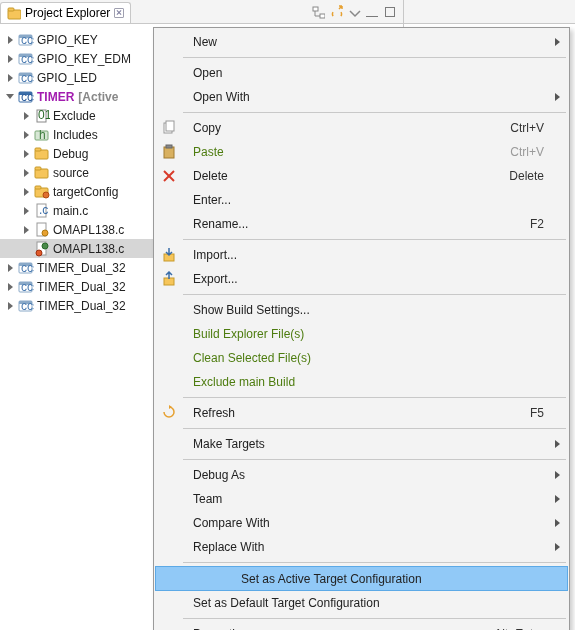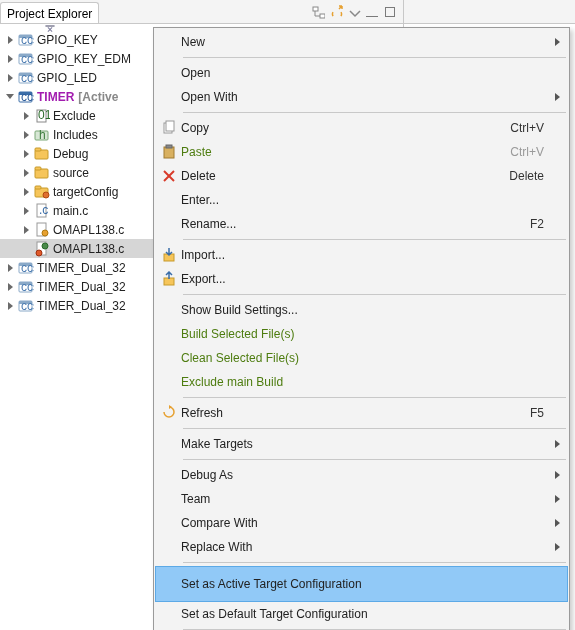--- a/index.html
+++ b/index.html
@@ -14,21 +14,20 @@
   }
   .tabbar {
     height: 24px; background: #f4f4f4; border-bottom: 1px solid #c8c8c8;
     display: flex; align-items: stretch;
   }
   .tab {
     display: flex; align-items: center; gap: 4px; padding: 0 6px;
     background: #fff; border: 1px solid #c8c8c8; border-bottom: none;
     border-top-left-radius: 3px; border-top-right-radius: 3px;
     margin-top: 2px;
-    flex-direction: column;
   }
   .tab .icon-folder { width: 14px; height: 14px; }
   .tab .close { width: 10px; height: 10px; border: 1px solid #a0a0b0; border-radius: 1px; position: relative; }
   .tab .close::before, .tab .close::after {
     content:""; position:absolute; left:1px; top:3px; width:6px; height:1px; background:#8080a0;
   }
   .tab .close::before { transform: rotate(45deg); }
   .tab .close::after { transform: rotate(-45deg); }
   .toolbar {
     margin-left: auto; display: flex; align-items: center; gap: 4px; padding-right: 6px;
@@ -61,29 +60,29 @@
     position:absolute; left:153px; top:27px; width:417px;
     background:#f3f3f3; border:1px solid #9a9a9a;
     box-shadow: 3px 3px 5px rgba(0,0,0,.2);
     padding:2px 1px;
   }
   .mitem {
     display:flex; align-items:center; height:24px;
     padding: 0 24px 0 2px; position:relative;
   }
   .mitem .micon { width:24px; height:24px; display:flex; align-items:center; justify-content:center; flex:none; }
-  .mitem .mlabel { flex:1; color:#222; }
+  .mitem .mlabel { flex:1; color:#222;margin-left:12px; }
   .mitem.disabled .mlabel { color:#4d7c0f; }
   .mitem .mshort { color:#333; margin-left:auto; }
   .mitem.disabled .mshort { color:#9a9a9a; }
   .mitem .msub {
     position:absolute; right:8px; top:8px;
     border-top:4px solid transparent; border-bottom:4px solid transparent; border-left:5px solid #555;
   }
-  .mitem.highlight { background:#91c9f7; border:1px solid #5ca9e6; height:36px; padding:0 23px 0 1px; }
+  .mitem.highlight { background:#91c9f7; border:1px solid #5ca9e6; height:25px; padding:0 23px 0 1px;gap:48px; }
   .msep { height:1px; background:#c8c8c8; margin:3px 2px 3px 28px; }
 
   
   svg { display:block; }
 </style>
 </head>
 <body>
 
 <svg width="0" height="0" style="position:absolute">
   <defs>
@@ -380,21 +379,21 @@
       </span>
       <span class="mlabel">Export...</span>
     </div>
     <div class="msep"></div>
     <div class="mitem">
       <span class="micon"></span>
       <span class="mlabel">Show Build Settings...</span>
     </div>
     <div class="mitem disabled">
       <span class="micon"></span>
-      <span class="mlabel">Build Selected File(s)</span>
+      <span class="mlabel">Build Explorer File(s)</span>
     </div>
     <div class="mitem disabled">
       <span class="micon"></span>
       <span class="mlabel">Clean Selected File(s)</span>
     </div>
     <div class="mitem disabled">
       <span class="micon"></span>
       <span class="mlabel">Exclude main Build</span>
     </div>
     <div class="msep"></div>

